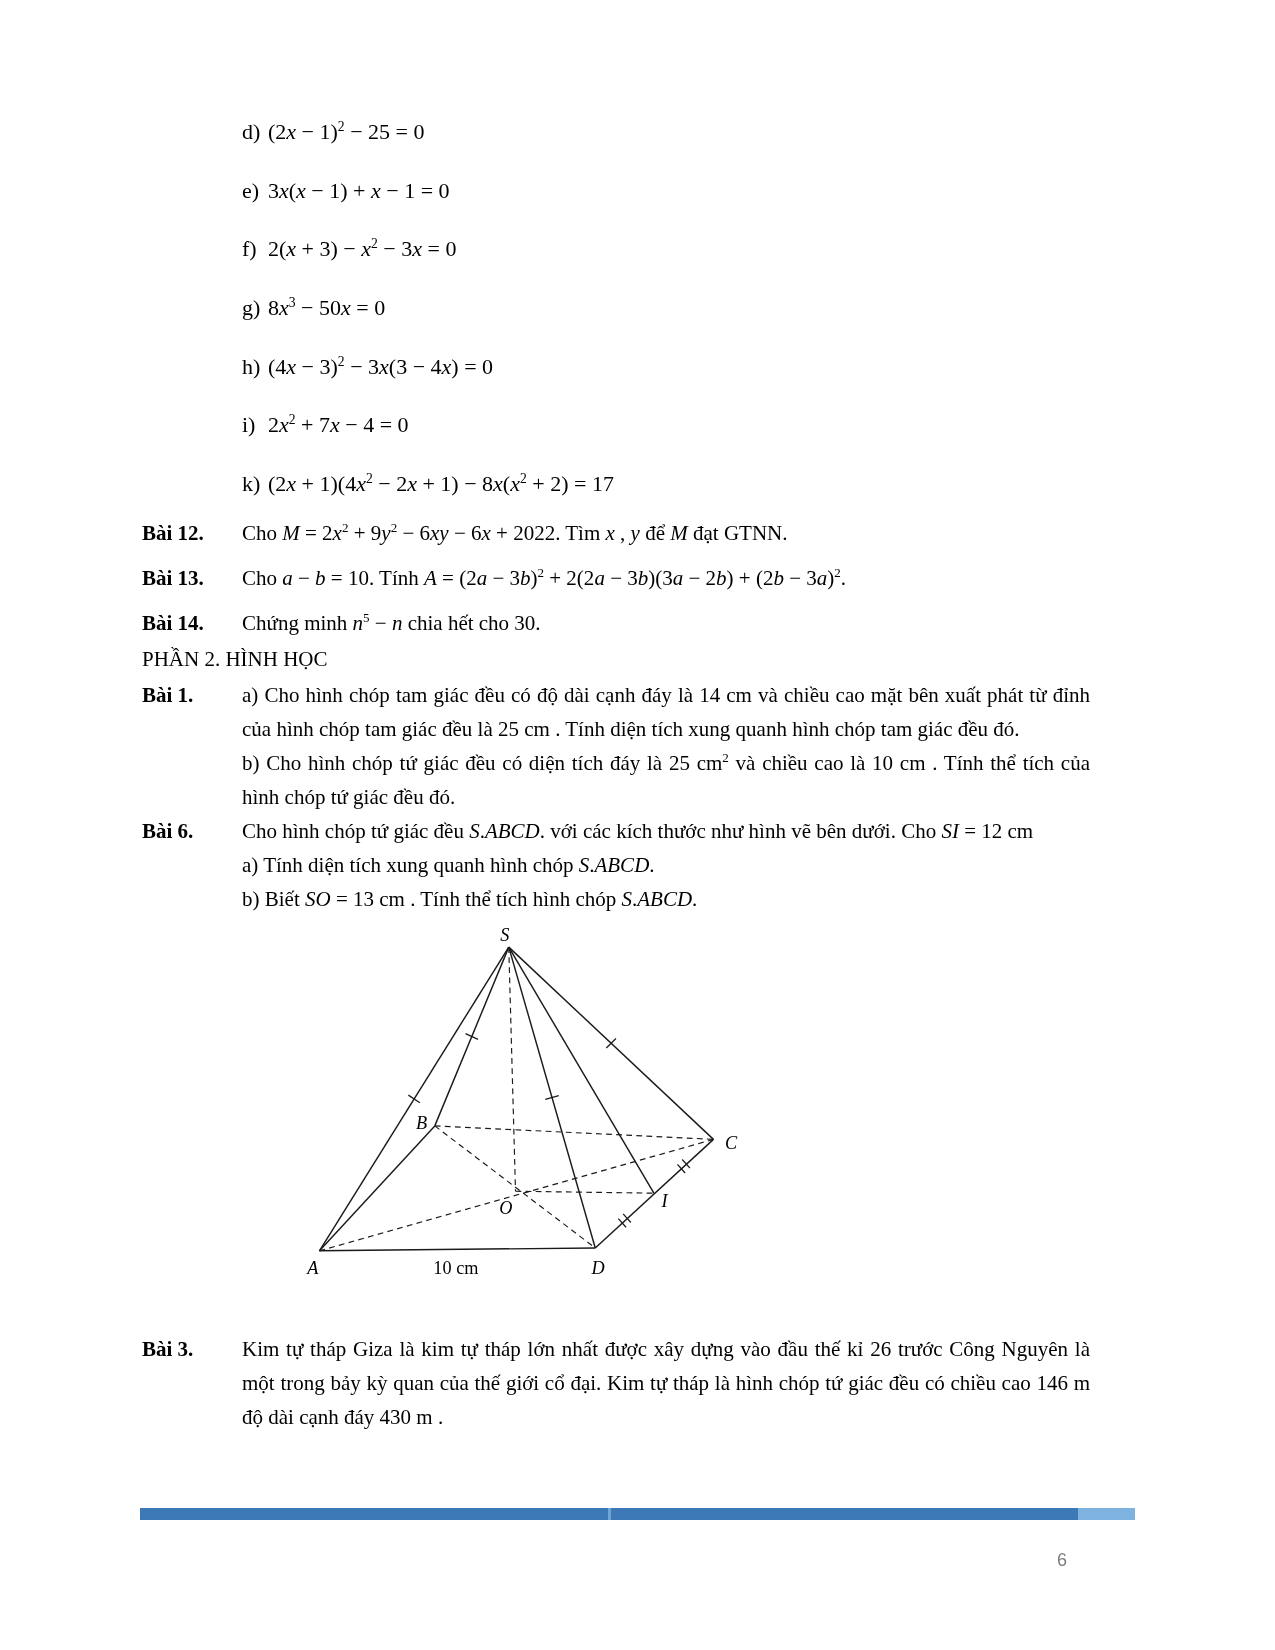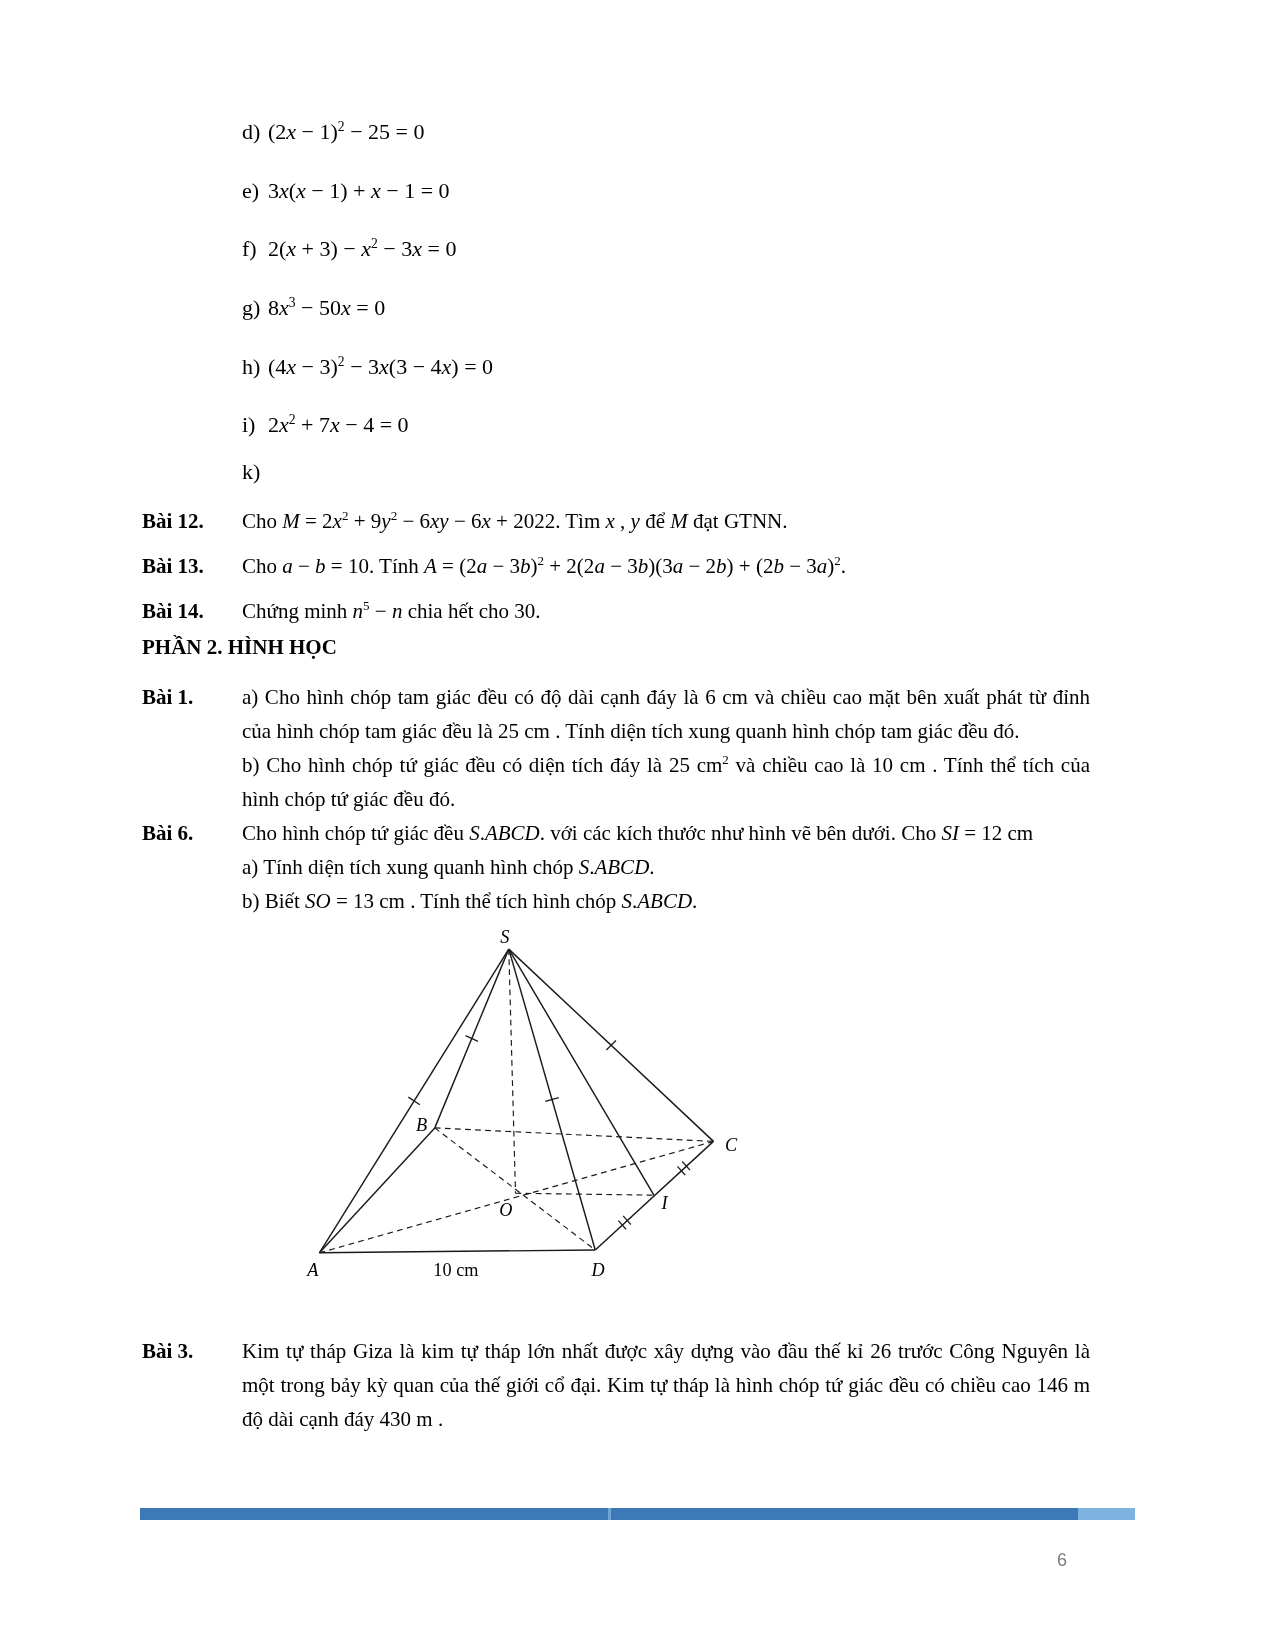--- a/index.html
+++ b/index.html
@@ -18,21 +18,21 @@
   .eq-label { min-width:26px; }
   .eq-formula { white-space:nowrap;margin-top:12px; }
 
   
   .problem-row { display:flex; }
   .problem-row.spaced { margin-bottom:11px; }
   .problem-label { width:100px; flex-shrink:0; font-weight:bold; }
   .problem-body { flex:1; text-align:justify; }
   .problem-body p { margin:0; }
 
-  .section-heading { font-weight:bold; font-size:21px; margin:2px 0 16px; }
+  .section-heading { font-weight:normal; font-size:21px; margin:2px 0 2px; }
 
   sup { font-size:0.62em; line-height:0; }
   i { font-style:italic; }
 
   
   .figure-wrap { margin:10px 0 26px 160px; width:452px; }
 
   
   .footer-bar { position:absolute; left:140px; top:1508px; width:995px; height:12px; display:flex; }
   .bar-main1 { width:468px; }
@@ -71,20 +71,21 @@
       <div class="eq-row">
         <span class="eq-label">h)</span>
         <span class="eq-formula">(4<i>x</i> − 3)<sup>2</sup> − 3<i>x</i>(3 − 4<i>x</i>) = 0</span>
       </div>
       <div class="eq-row">
         <span class="eq-label">i)</span>
         <span class="eq-formula">2<i>x</i><sup>2</sup> + 7<i>x</i> − 4 = 0</span>
       </div>
       <div class="eq-row">
         <span class="eq-label">k)</span>
+        <span class="eq-formula">(2<i>x</i> + 1)(4<i>x</i><sup>2</sup> − 2<i>x</i> + 1) − 8<i>x</i>(<i>x</i><sup>2</sup> + 2) = 17</span>
       </div>
     </div>
 
     <div class="problem-row spaced">
       <span class="problem-label">Bài 12.</span>
       <span class="problem-body">Cho <i>M</i> = 2<i>x</i><sup>2</sup> + 9<i>y</i><sup>2</sup> − 6<i>xy</i> − 6<i>x</i> + 2022. Tìm <i>x</i> , <i>y</i> để <i>M</i> đạt GTNN.</span>
     </div>
 
     <div class="problem-row spaced">
       <span class="problem-label">Bài 13.</span>
@@ -94,21 +95,21 @@
     <div class="problem-row">
       <span class="problem-label">Bài 14.</span>
       <span class="problem-body">Chứng minh <i>n</i><sup>5</sup> − <i>n</i> chia hết cho 30.</span>
     </div>
 
     <div class="section-heading">PHẦN 2. HÌNH HỌC</div>
 
     <div class="problem-row">
       <span class="problem-label">Bài 1.</span>
       <div class="problem-body">
-        <p>a) Cho hình chóp tam giác đều có độ dài cạnh đáy là 6 cm và chiều cao mặt bên xuất phát từ đỉnh của hình chóp tam giác đều là 25 cm . Tính diện tích xung quanh hình chóp tam giác đều đó.</p>
+        <p>a) Cho hình chóp tam giác đều có độ dài cạnh đáy là 14 cm và chiều cao mặt bên xuất phát từ đỉnh của hình chóp tam giác đều là 25 cm . Tính diện tích xung quanh hình chóp tam giác đều đó.</p>
         <p>b) Cho hình chóp tứ giác đều có diện tích đáy là 25 cm<sup>2</sup> và chiều cao là 10 cm . Tính thể tích của hình chóp tứ giác đều đó.</p>
       </div>
     </div>
 
     <div class="problem-row">
       <span class="problem-label">Bài 6.</span>
       <div class="problem-body">
         <p>Cho hình chóp tứ giác đều <i>S</i>.<i>ABCD</i>. với các kích thước như hình vẽ bên dưới. Cho <i>SI</i> = 12 cm</p>
         <p>a) Tính diện tích xung quanh hình chóp <i>S</i>.<i>ABCD</i>.</p>
         <p>b) Biết <i>SO</i> = 13 cm . Tính thể tích hình chóp <i>S</i>.<i>ABCD</i>.</p>

